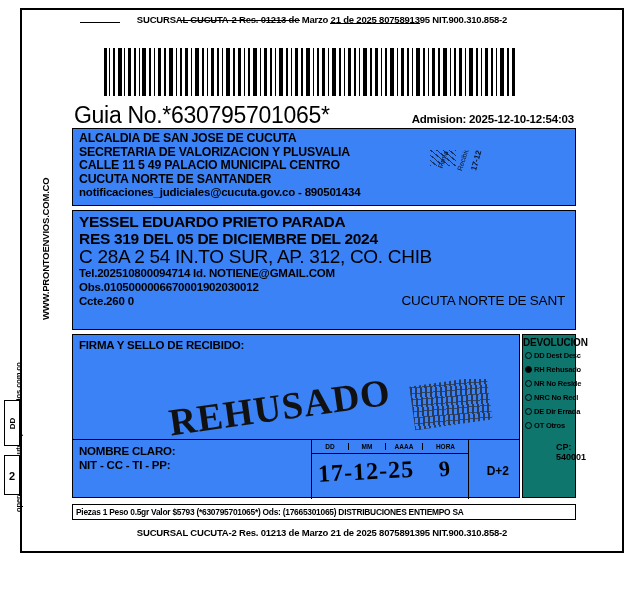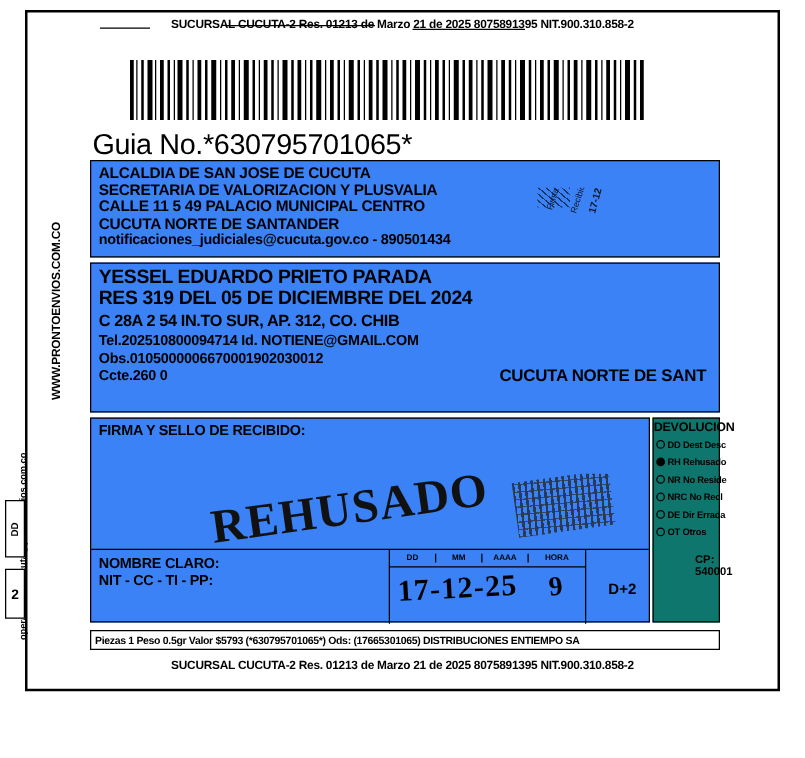--- a/index.html
+++ b/index.html
@@ -110,41 +110,41 @@
     padding: 2px 6px;
   }
   .r1 {
     font-size: 15.5px;
     font-weight: bold;
     line-height: 17px;
     letter-spacing: -0.3px;
     white-space: nowrap;
   }
   .r2 {
-    font-size: 13px;
-    font-weight: bold;
+    font-size: 19px;
+    font-weight: normal;
     line-height: 19px;
     letter-spacing: -0.3px;
     white-space: nowrap;
   }
   .rsmall {
     font-size: 11.5px;
     font-weight: bold;
     line-height: 14px;
     letter-spacing: -0.2px;
     white-space: nowrap;
   }
   #ccte-row {
     display: flex;
     justify-content: space-between;
     align-items: flex-end;
   }
   #ccte-row .city {
     font-size: 13.5px;
-    font-weight: bold;
+    font-weight: normal;
     letter-spacing: -0.2px;
     padding-right: 4px;
   }
 
   
   #sig-box {
     left: 50px;
     top: 324px;
     width: 448px;
     height: 164px;
@@ -531,20 +531,21 @@
           <rect x="392" y="0" width="1" height="48"></rect>
         <rect x="396" y="0" width="4" height="48"></rect>
           <rect x="403" y="0" width="2" height="48"></rect>
         <rect x="408" y="0" width="3" height="48"></rect>
       </g>
     </svg>
   </div>
 
   <div id="guide-row">
     <div id="guide-no">Guia No.*630795701065*</div>
+    <div id="admision">Admision: 2025-12-10-12:54:03</div>
   </div>
 
   <div class="box" id="sender-box">
     <div>ALCALDIA DE SAN JOSE DE CUCUTA</div>
     <div>SECRETARIA DE VALORIZACION Y PLUSVALIA</div>
     <div>CALLE 11 5 49 PALACIO MUNICIPAL CENTRO</div>
     <div>CUCUTA NORTE DE SANTANDER</div>
     <div class="email">notificaciones_judiciales@cucuta.gov.co - 890501434</div>
   </div>
 

